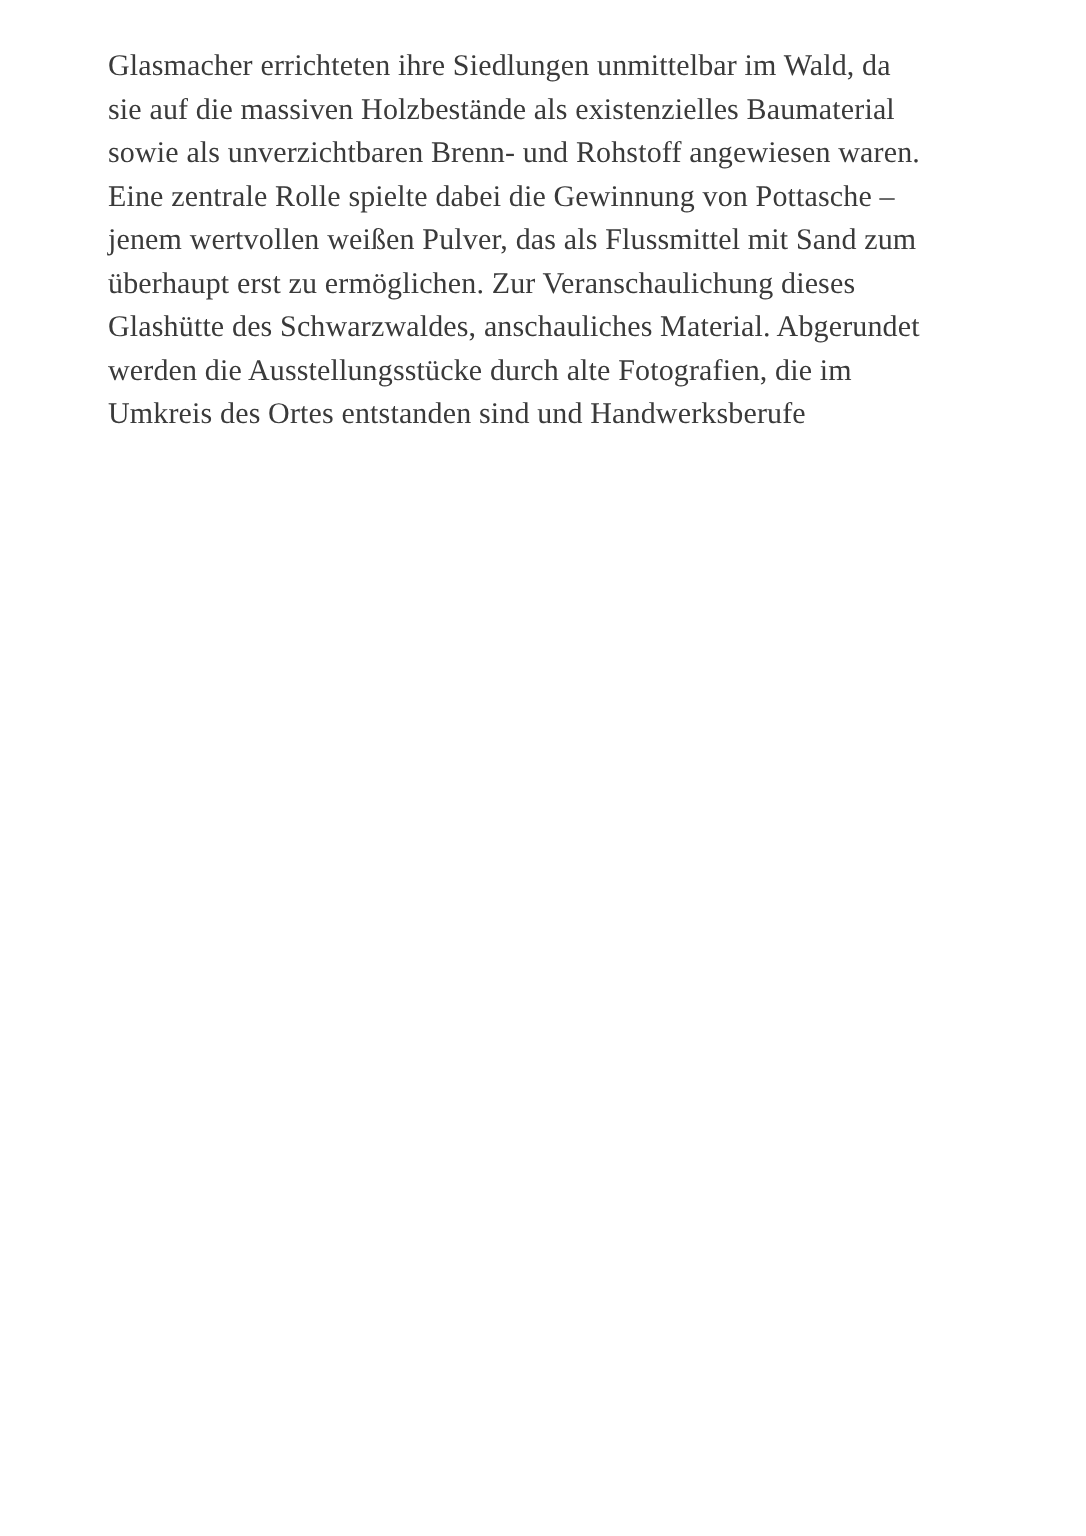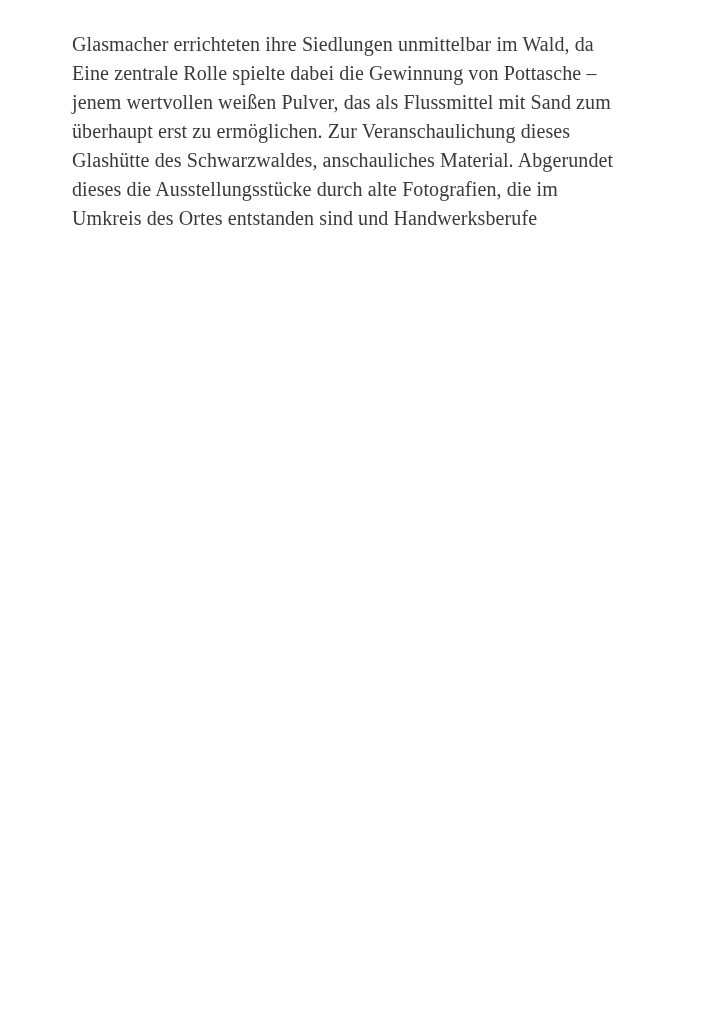--- a/index.html
+++ b/index.html
@@ -28,20 +28,22 @@
   .text-line {
     white-space: nowrap;
   }
 </style>
 </head>
 <body>
 
 <div class="page">
   <div class="paragraph">
     <div class="text-line">Glasmacher errichteten ihre Siedlungen unmittelbar im Wald, da</div>
+    <div class="text-line">sie auf die massiven Holzbestände als existenzielles Baumaterial</div>
+    <div class="text-line">sowie als unverzichtbaren Brenn- und Rohstoff angewiesen waren.</div>
     <div class="text-line">Eine zentrale Rolle spielte dabei die Gewinnung von Pottasche –</div>
     <div class="text-line">jenem wertvollen weißen Pulver, das als Flussmittel mit Sand zum</div>
     <div class="text-line">überhaupt erst zu ermöglichen. Zur Veranschaulichung dieses</div>
     <div class="text-line">Glashütte des Schwarzwaldes, anschauliches Material. Abgerundet</div>
-    <div class="text-line">dieses die Ausstellungsstücke durch alte Fotografien, die im</div>
+    <div class="text-line">werden die Ausstellungsstücke durch alte Fotografien, die im</div>
     <div class="text-line">Umkreis des Ortes entstanden sind und Handwerksberufe</div>
   </div>
 </div>
 
 </body></html>

